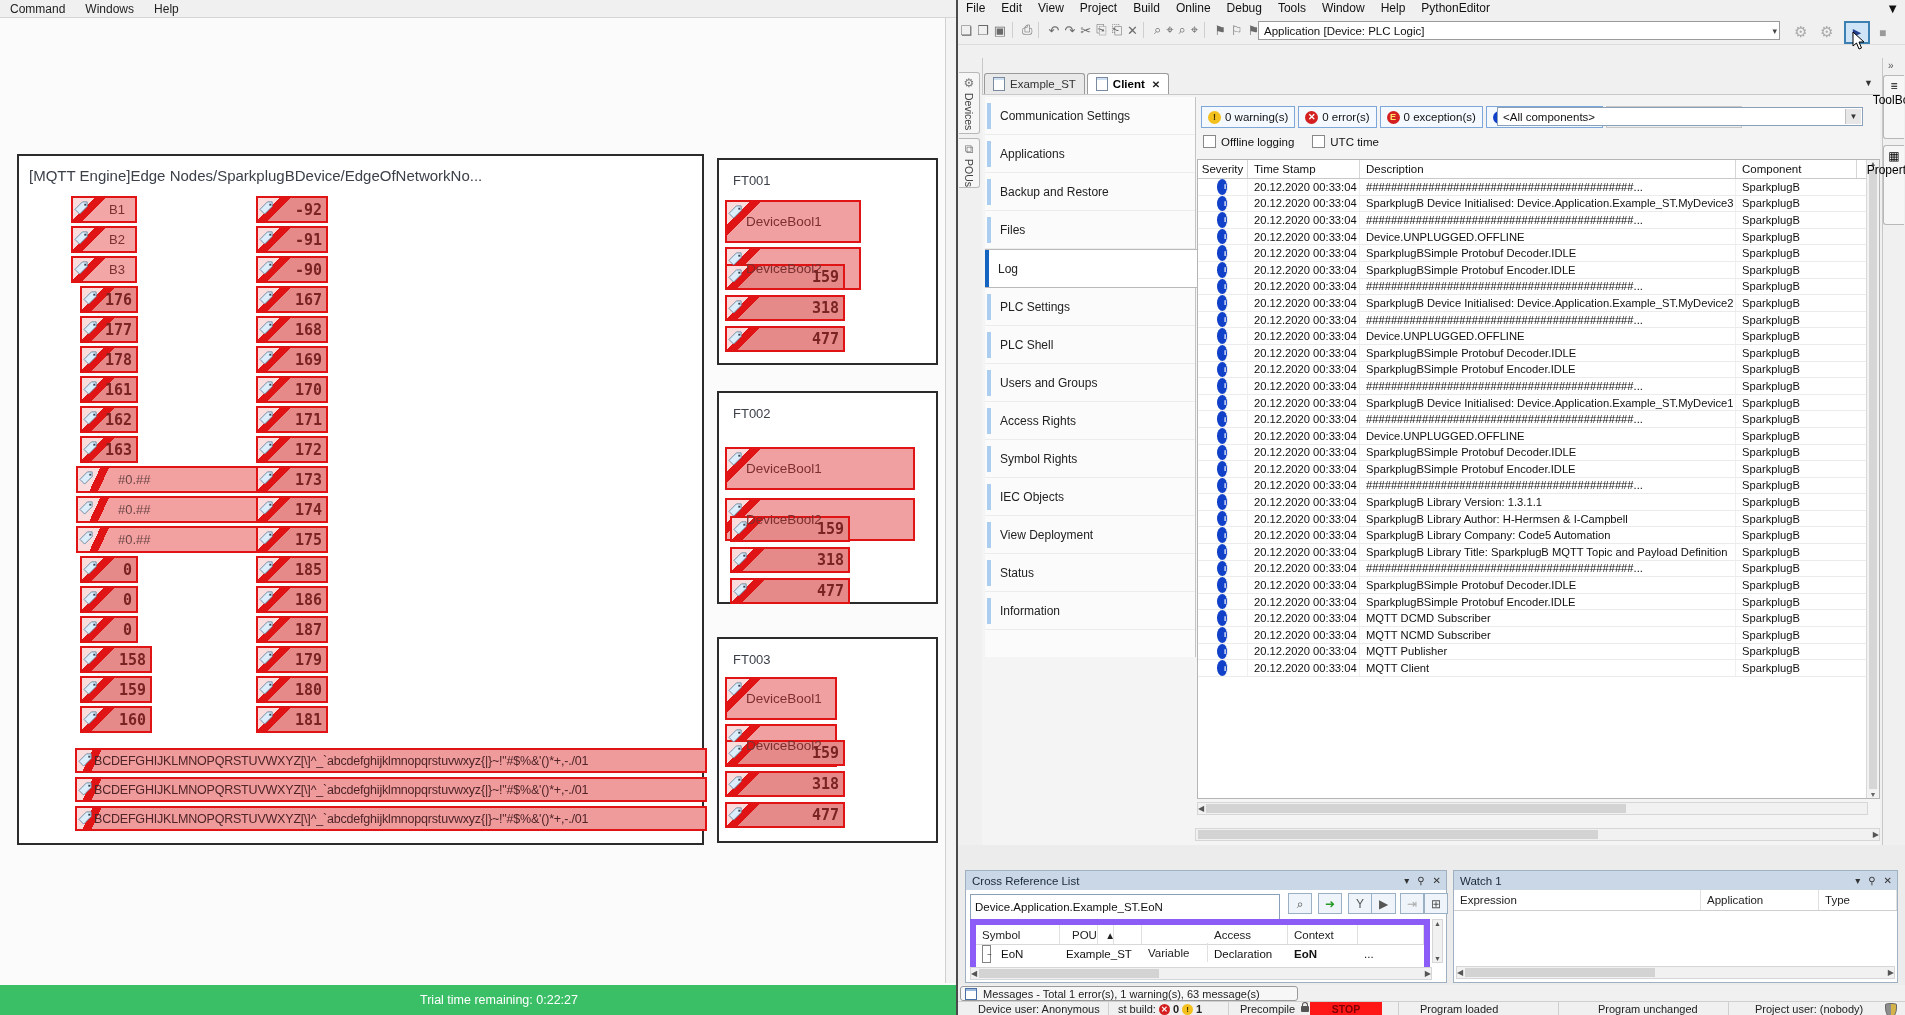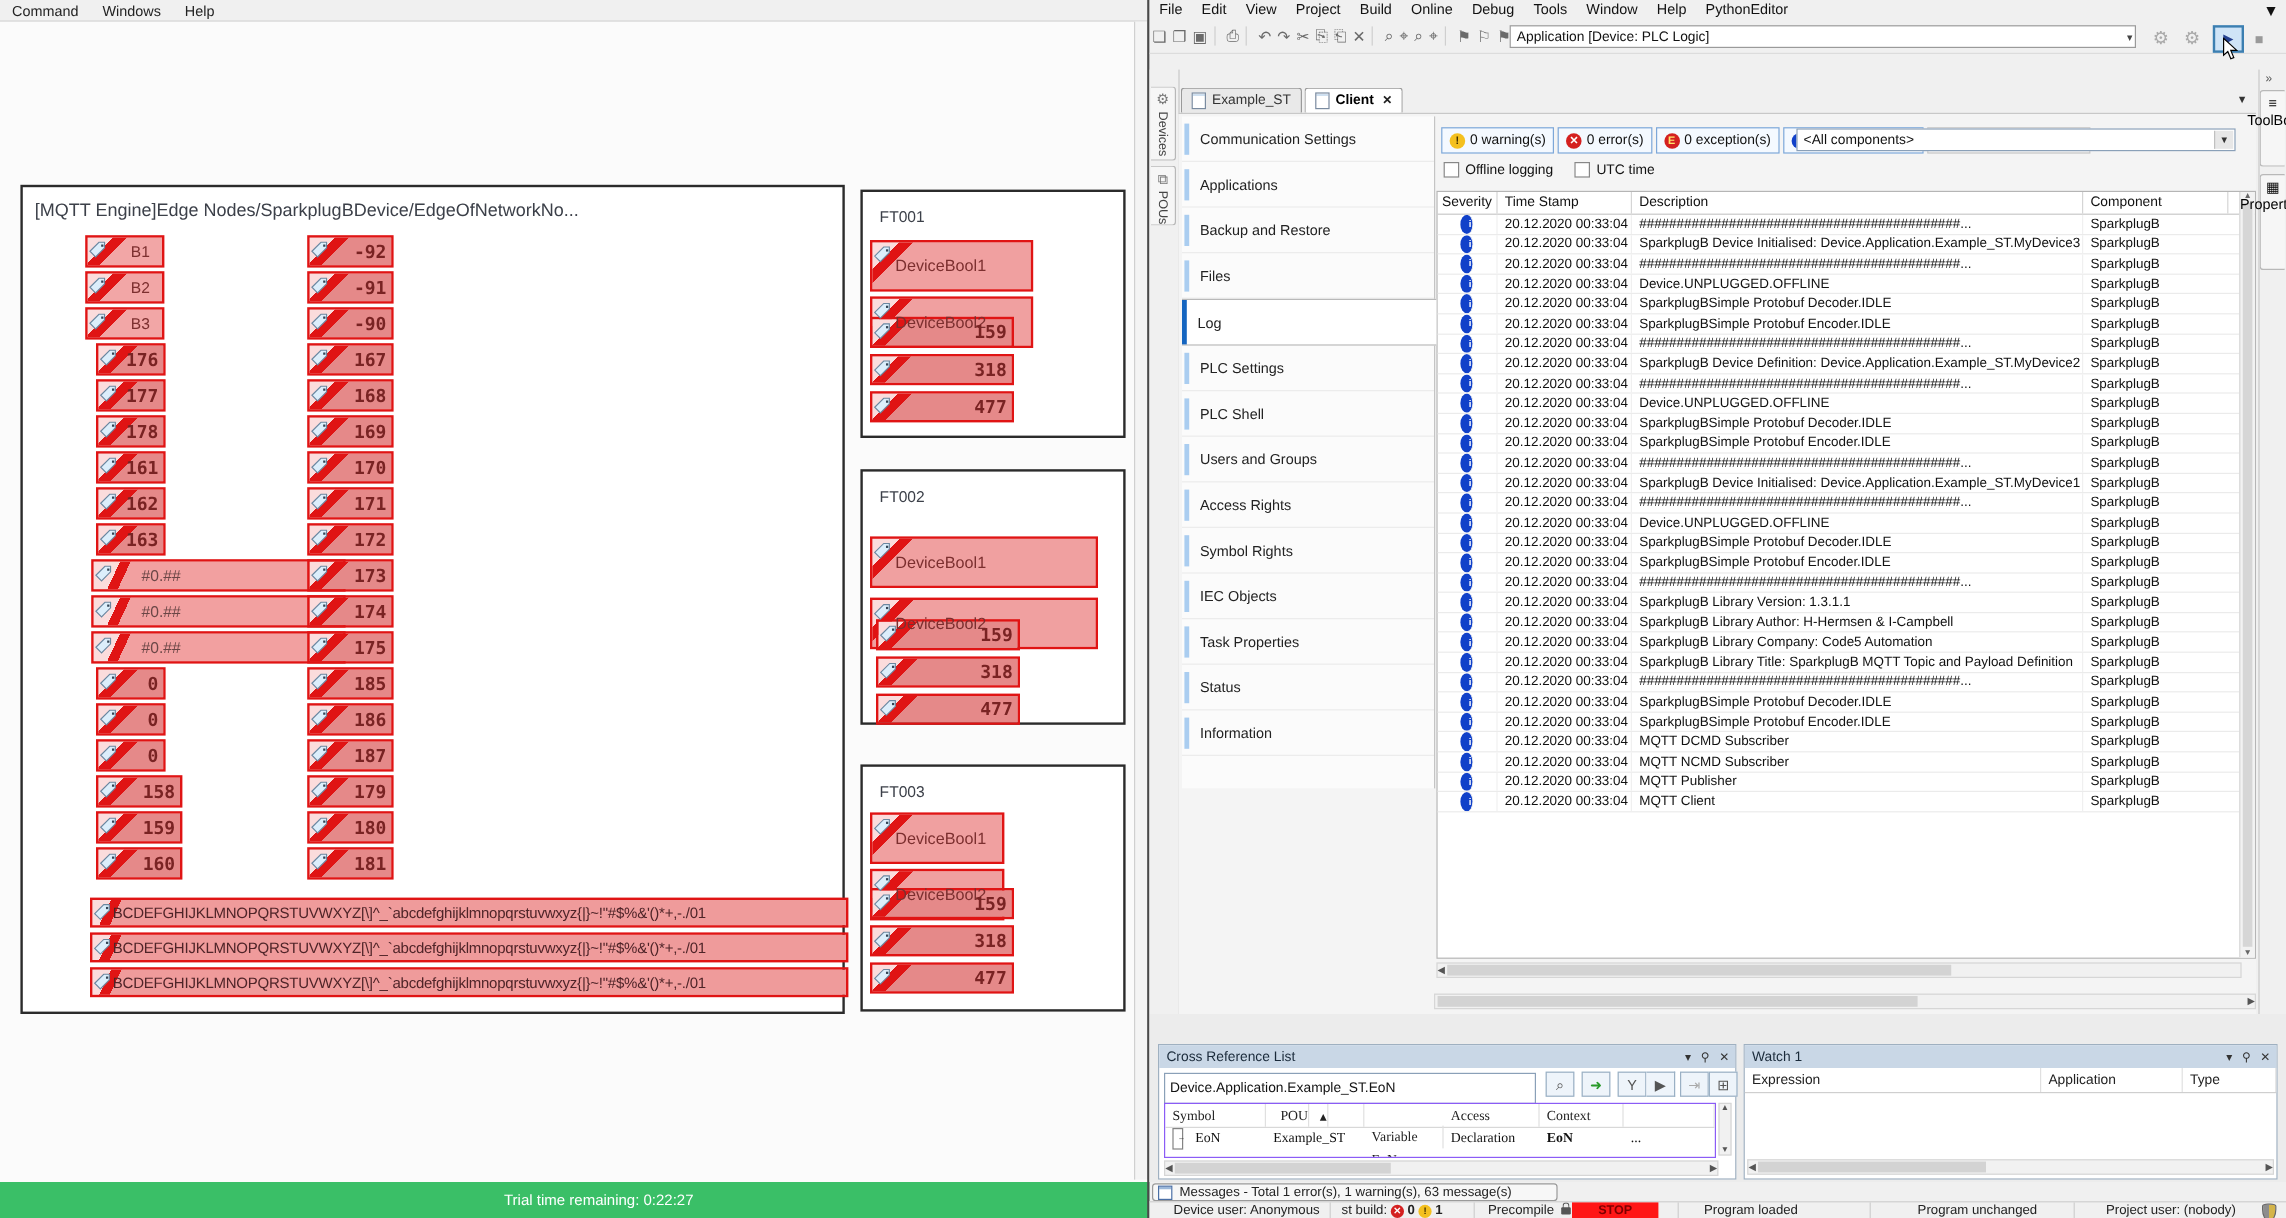--- a/index.html
+++ b/index.html
@@ -133,21 +133,21 @@
   #dock{left:0;top:845px;width:947px;height:140px;background:#ececec;}
   .dockpanel{position:absolute;border:1px solid #9fb0c0;background:#fff;box-sizing:border-box;}
   #crossref{left:7px;top:25px;width:482px;height:113px;}
   #watchp{left:495px;top:25px;width:445px;height:113px;}
   .ptitle{height:19px;background:#c9d7e6;display:flex;align-items:center;font-size:11.5px;color:#1a2a3a;padding-left:6px;}
   .ptitle .ticons{margin-left:auto;display:flex;gap:8px;padding-right:5px;font-size:10px;color:#333;}
   #cr-search{position:absolute;left:4px;top:23px;width:310px;height:19px;border:1px solid #8aa0b8;font-size:11.5px;
              color:#111;padding:12px 4px;box-sizing:border-box;font-family:"Liberation Sans",sans-serif;background:#fff;}
   .crbtn{position:absolute;top:22px;width:24px;height:21px;border:1px solid #9ab0c4;background:#eef4fa;
          display:flex;align-items:center;justify-content:center;font-size:12px;color:#555;box-sizing:border-box;}
-  .crtable{position:absolute;left:4px;top:48px;right:16px;height:44px;border:1px solid #8b5cf6;font-size:11.5px;overflow:hidden;font-family:Liberation Serif, serif;}
+  .crtable{position:absolute;left:4px;top:48px;right:16px;height:44px;border:6px solid #8b5cf6;font-size:11.5px;overflow:hidden;}
   .crhead{display:flex;height:19px;border-bottom:1px solid #d8d8d8;color:#222;align-items:center;}
   .crhead span{padding-left:6px;border-right:1px solid #e0e0e0;height:100%;display:flex;align-items:center;box-sizing:border-box;}
   .crrow{display:flex;height:18px;color:#111;align-items:center;}
   .crrow span{padding-left:6px;height:100%;display:flex;align-items:center;box-sizing:border-box;}
   .cc1{width:84px;} .cc2{width:82px;} .cc3{width:66px;margin-top:36px;} .cc4{width:80px;} .cc5{width:70px;} .cc6{flex:1;}
   .treebox{display:inline-flex;width:9px;height:9px;border:1px solid #848484;font-size:8px;line-height:7px;
            align-items:center;justify-content:center;margin-right:4px;color:#333;background:#fff;}
   #cr-vscroll{position:absolute;right:3px;top:48px;width:11px;height:44px;background:#f1f1f1;border:1px solid #d6d6d6;
               display:flex;flex-direction:column;justify-content:space-between;align-items:center;font-size:7px;color:#555;box-sizing:border-box;}
   .whead{display:flex;height:20px;border-bottom:1px solid #cfcfcf;font-size:11.5px;color:#222;align-items:center;}
@@ -801,21 +801,21 @@
           <span class="nlabel">Symbol Rights</span>
         </div>
 
         <div class="navitem">
           <span class="bar"></span>
           <span class="nlabel">IEC Objects</span>
         </div>
 
         <div class="navitem">
           <span class="bar"></span>
-          <span class="nlabel">Task Properties</span>
+          <span class="nlabel">View Deployment</span>
         </div>
 
         <div class="navitem">
           <span class="bar"></span>
           <span class="nlabel">Status</span>
         </div>
 
         <div class="navitem">
           <span class="bar"></span>
           <span class="nlabel">Information</span>
@@ -926,21 +926,21 @@
             <span class="c-time">20.12.2020 00:33:04</span>
             <span class="c-desc">###########################################...</span>
             <span class="c-comp">SparkplugB</span>
           </div>
 
           <div class="lrow">
             <span class="c-sev">
               <span class="irow">i</span>
             </span>
             <span class="c-time">20.12.2020 00:33:04</span>
-            <span class="c-desc">SparkplugB Device Definition: Device.Application.Example_ST.MyDevice2</span>
+            <span class="c-desc">SparkplugB Device Initialised: Device.Application.Example_ST.MyDevice2</span>
             <span class="c-comp">SparkplugB</span>
           </div>
 
           <div class="lrow">
             <span class="c-sev">
               <span class="irow">i</span>
             </span>
             <span class="c-time">20.12.2020 00:33:04</span>
             <span class="c-desc">###########################################...</span>
             <span class="c-comp">SparkplugB</span>

